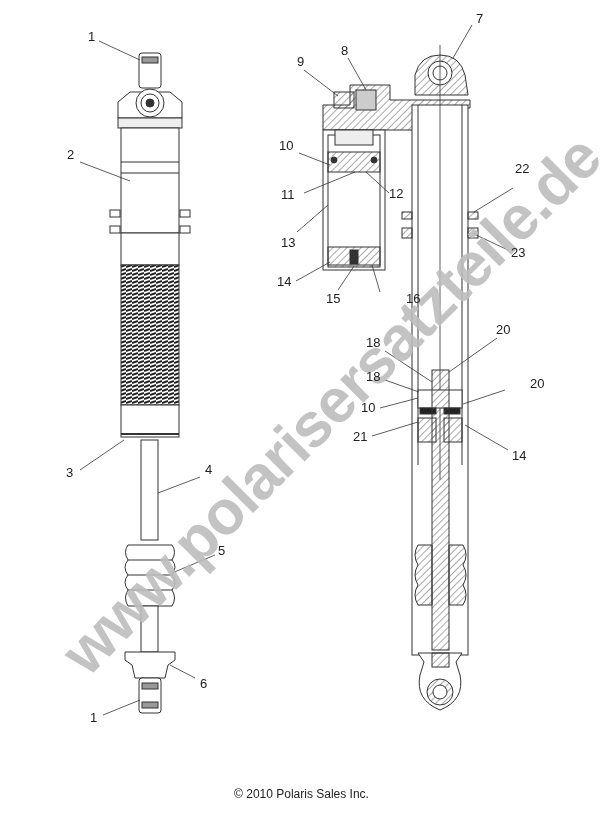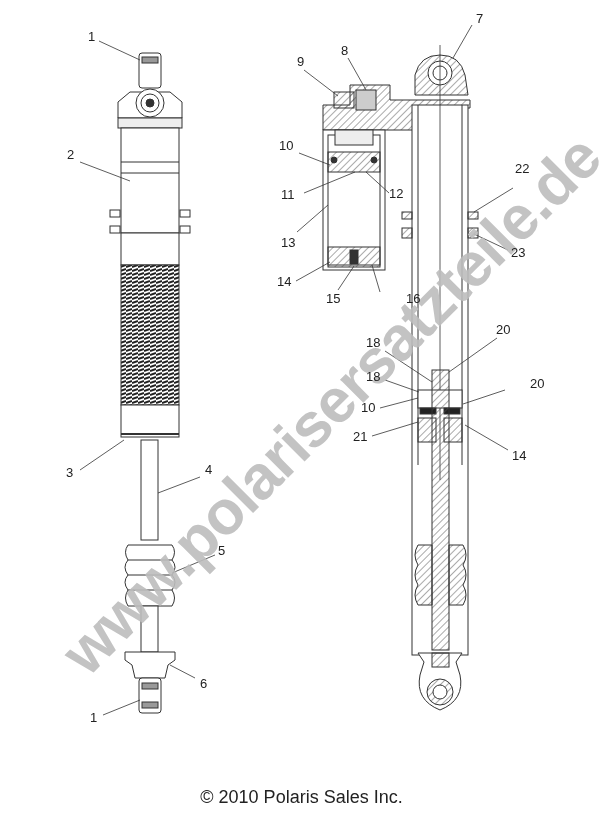--- a/index.html
+++ b/index.html
@@ -1,19 +1,19 @@
 <!DOCTYPE html>
 <html><head>
 <meta charset="utf-8">
 <style>
   html,body{margin:0;padding:0;background:#fff;}
   body{width:603px;height:818px;position:relative;overflow:hidden;font-family:"Liberation Sans",sans-serif;}
   #diagram{position:absolute;left:0;top:0;width:603px;height:818px;}
   .callout{position:absolute;font-size:13px;color:#222;line-height:1;}
-  .copyright{position:absolute;left:0;width:603px;top:787px;text-align:center;font-size:18px;color:#222;}
+  .copyright{position:absolute;left:0;width:603px;top:787px;text-align:center;font-size:12px;color:#222;}
   .watermark{position:absolute;left:-30px;top:380px;width:700px;text-align:center;font-size:62px;font-weight:bold;color:#bdbdbd;opacity:0.9;transform:rotate(-45deg);transform-origin:50% 50%;letter-spacing:-1px;white-space:nowrap;}
 </style>
 </head>
 <body>
 
 <svg id="diagram" viewBox="0 0 603 818" xmlns="http://www.w3.org/2000/svg">
   <defs>
     <pattern id="hatch" width="5" height="5" patternUnits="userSpaceOnUse" patternTransform="rotate(45)">
       <line x1="0" y1="0" x2="0" y2="5" stroke="#555" stroke-width="1"></line>
     </pattern>

